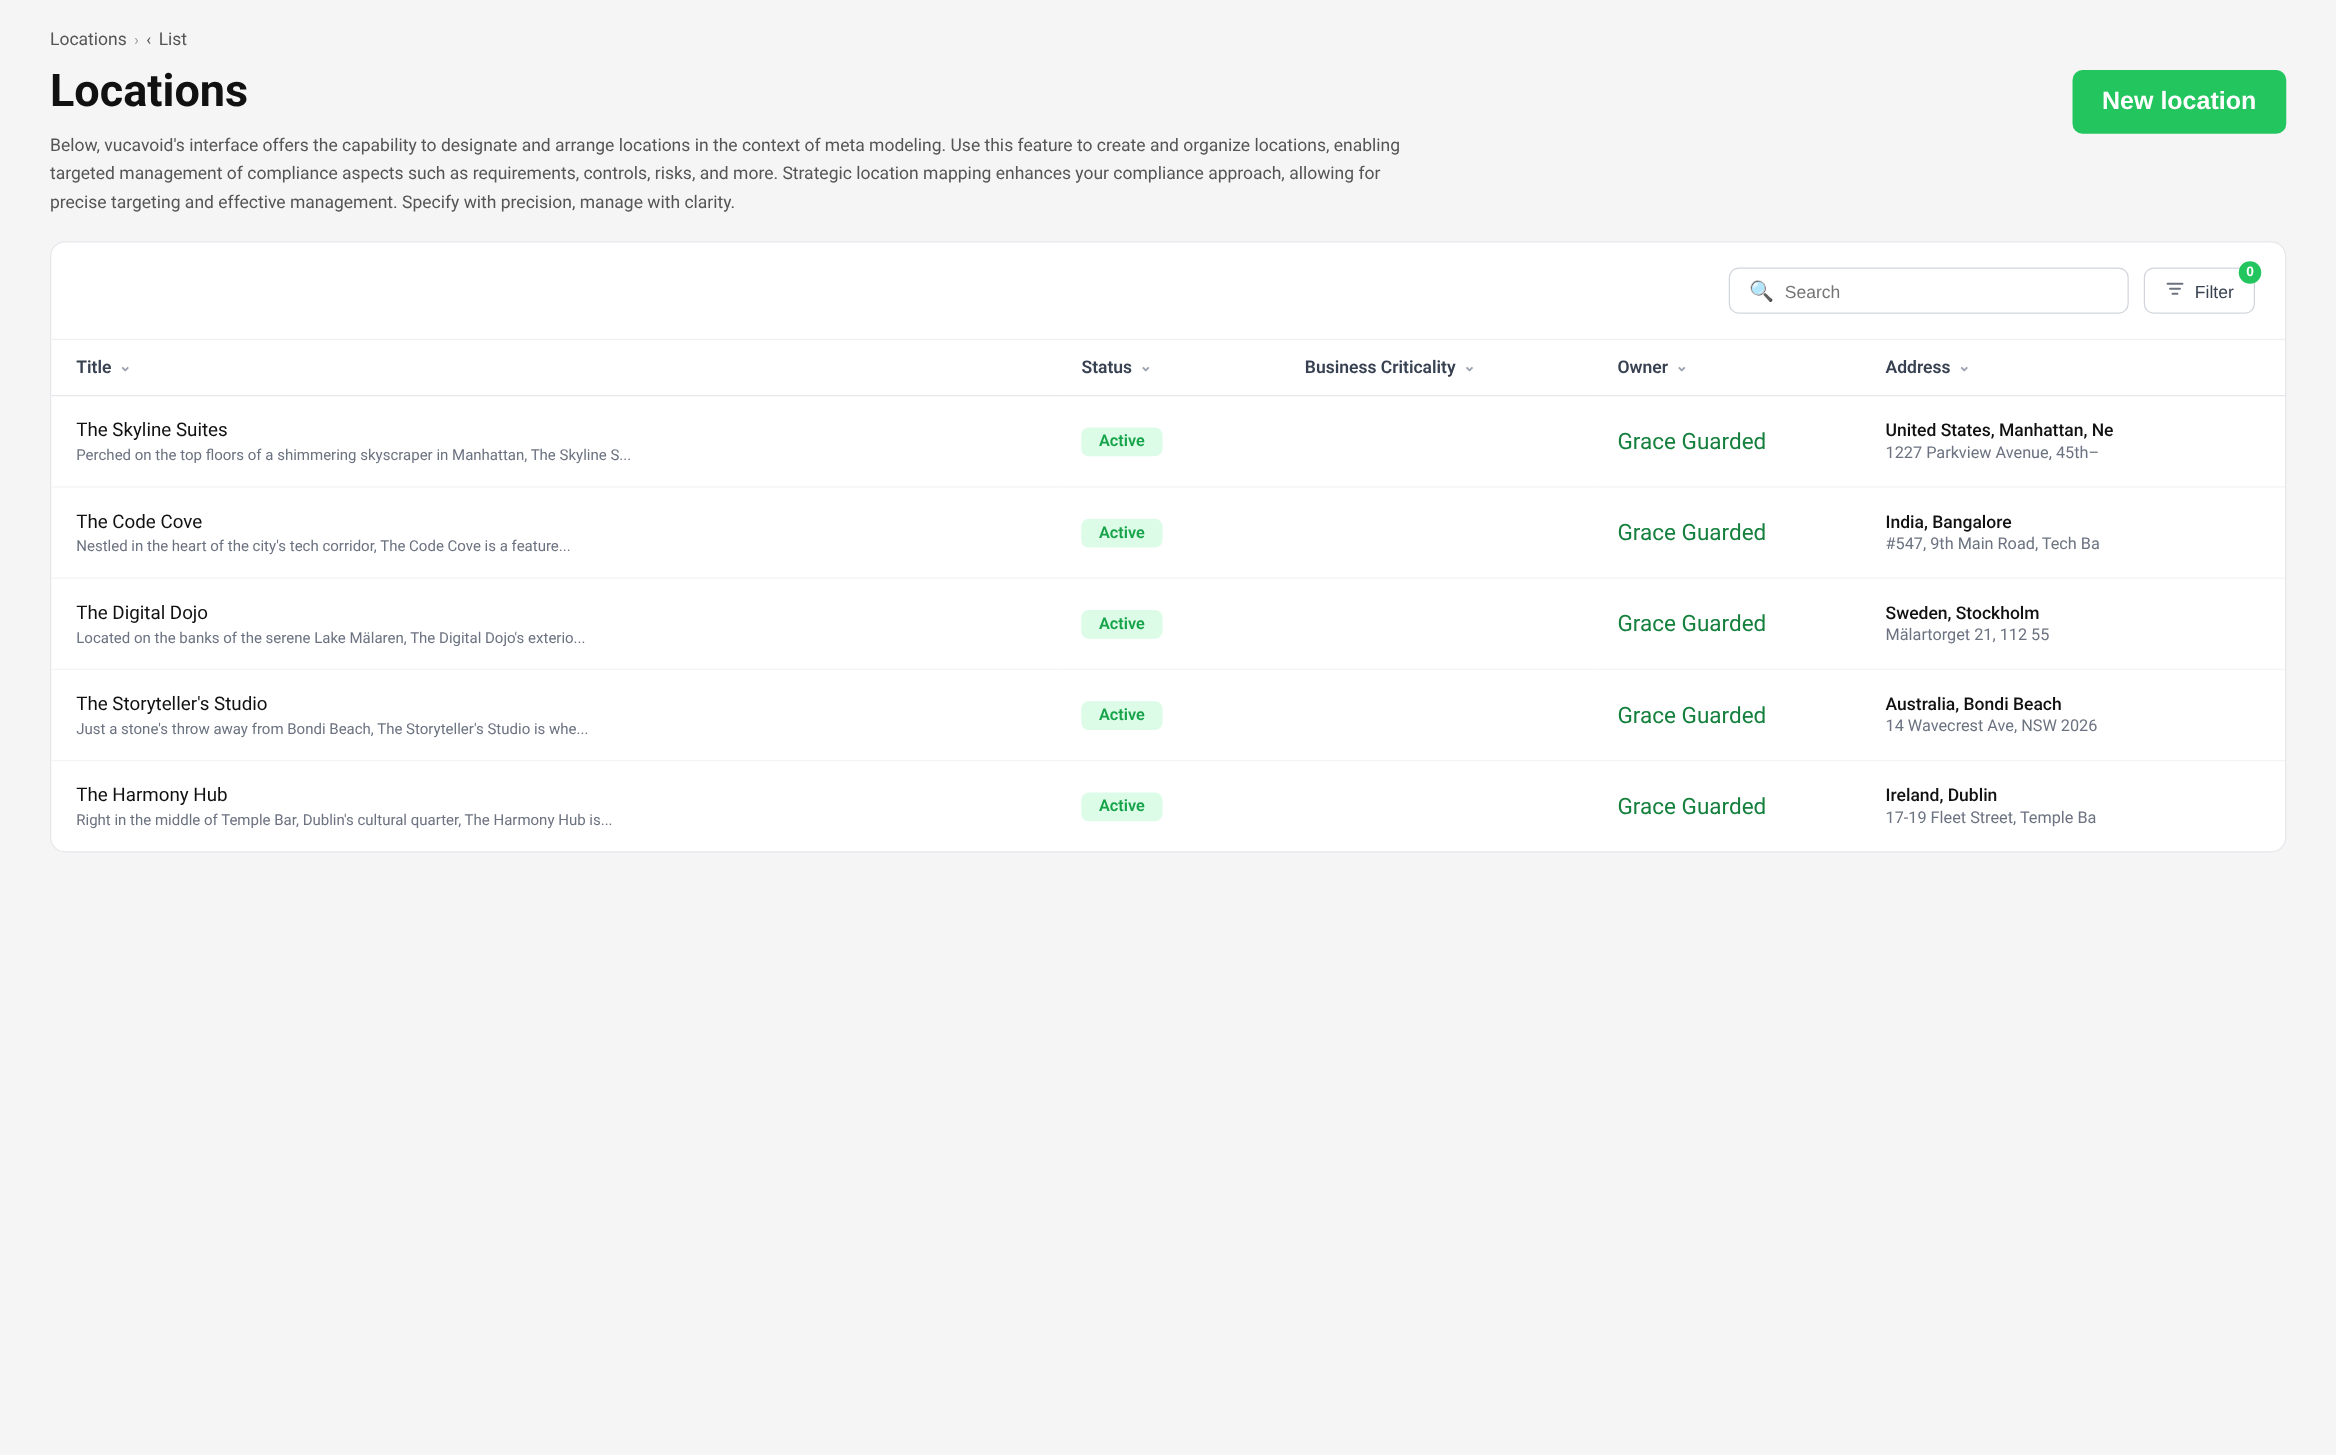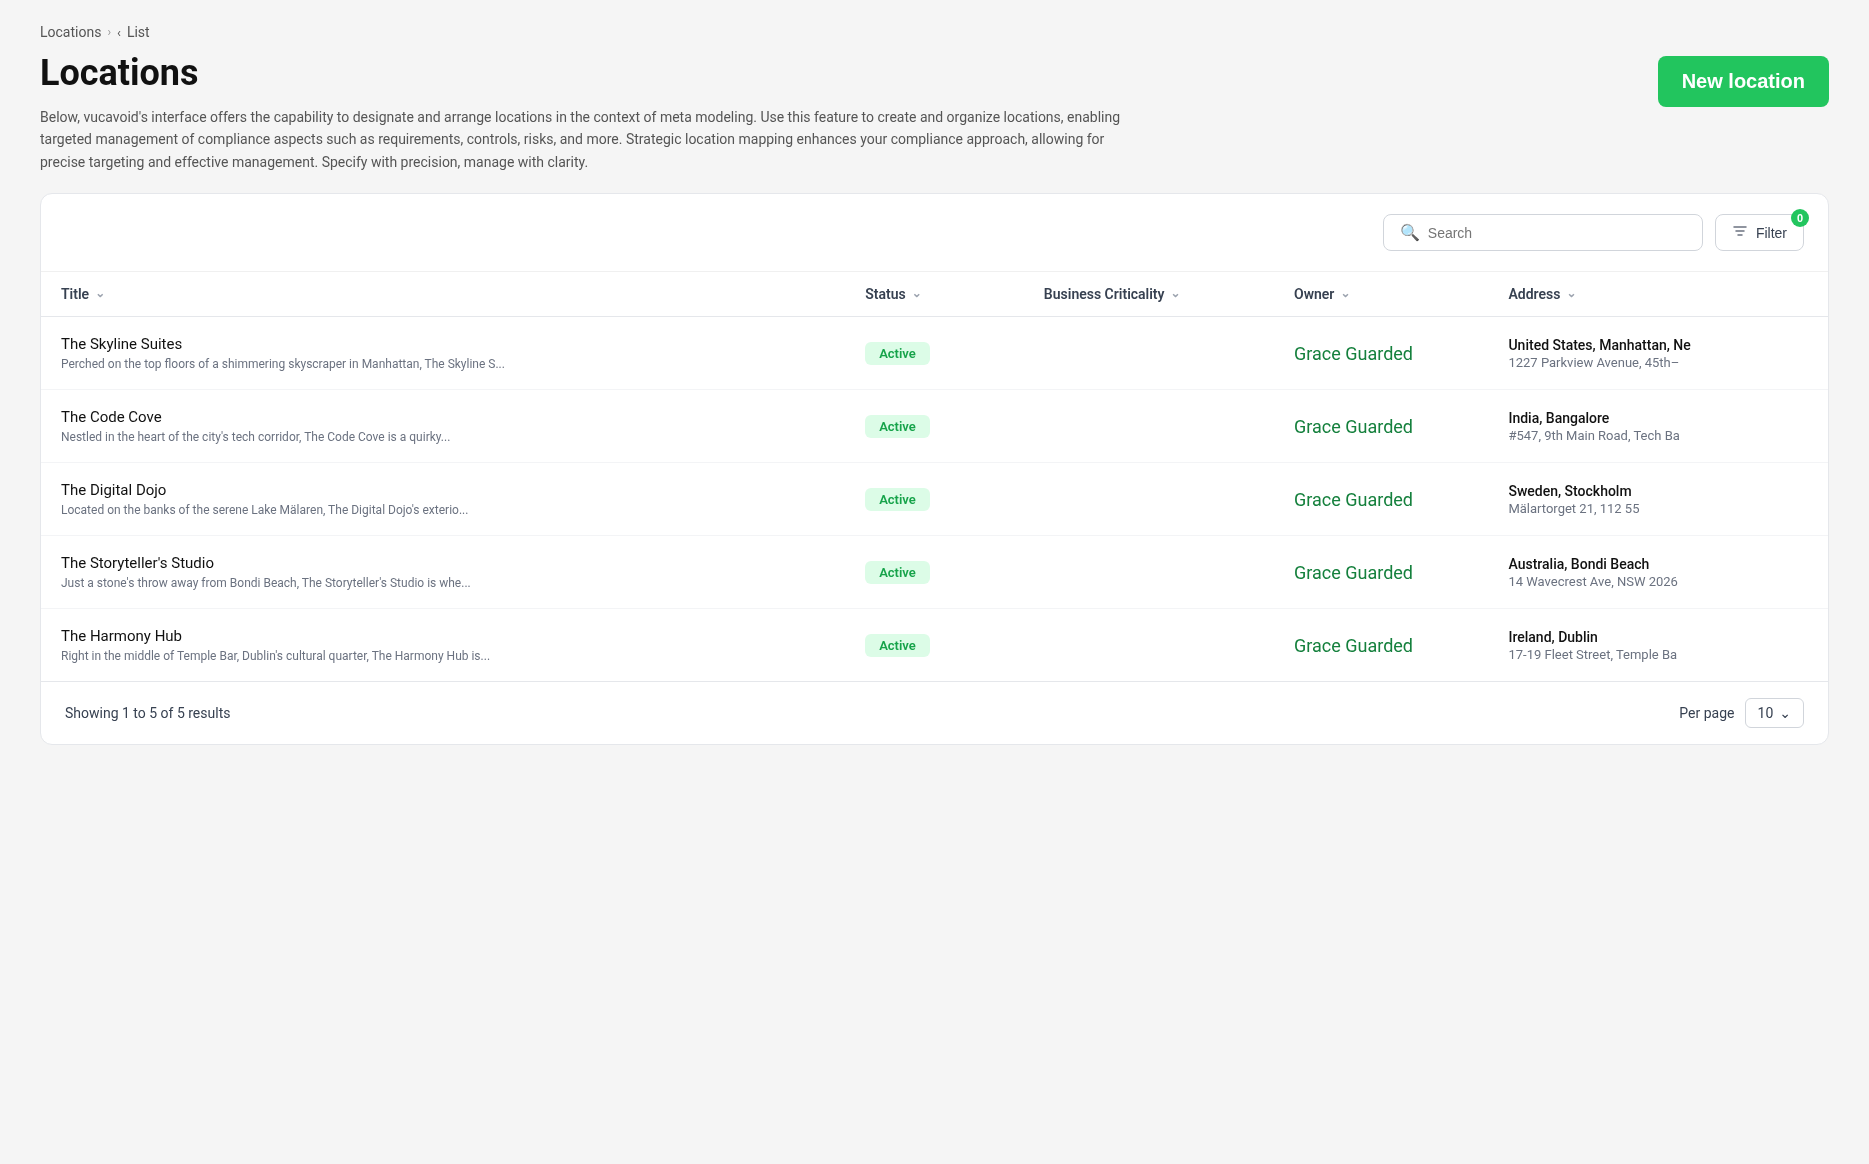--- a/index.html
+++ b/index.html
@@ -329,21 +329,21 @@
         <span class="owner-name">Grace Guarded</span>
       </td>
       <td>
         <div class="address-main">United States, Manhattan, Ne</div>
         <div class="address-detail">1227 Parkview Avenue, 45th–</div>
       </td>
     </tr>
           <tr>
       <td>
         <div class="location-title">The Code Cove</div>
-        <div class="location-desc">Nestled in the heart of the city's tech corridor, The Code Cove is a quirky...</div>
+        <div class="location-desc">Nestled in the heart of the city's tech corridor, The Code Cove is a feature...</div>
       </td>
       <td>
         <span class="status-badge">Active</span>
       </td>
       <td>
         <span></span>
       </td>
       <td>
         <span class="owner-name">Grace Guarded</span>
       </td>
@@ -405,25 +405,15 @@
         <span class="owner-name">Grace Guarded</span>
       </td>
       <td>
         <div class="address-main">Ireland, Dublin</div>
         <div class="address-detail">17-19 Fleet Street, Temple Ba</div>
       </td>
     </tr>
         </tbody>
     </table>
 
-    <div class="table-footer">
-      <span>Showing 1 to 5 of 5 results</span>
-      <div class="per-page-selector">
-        <span class="per-page-label">Per page</span>
-        <div class="per-page-select">
-          <span>10</span>
-          <span>⌄</span>
-        </div>
-      </div>
-    </div>
 
   </div>
 </div>
 
 </body></html>

